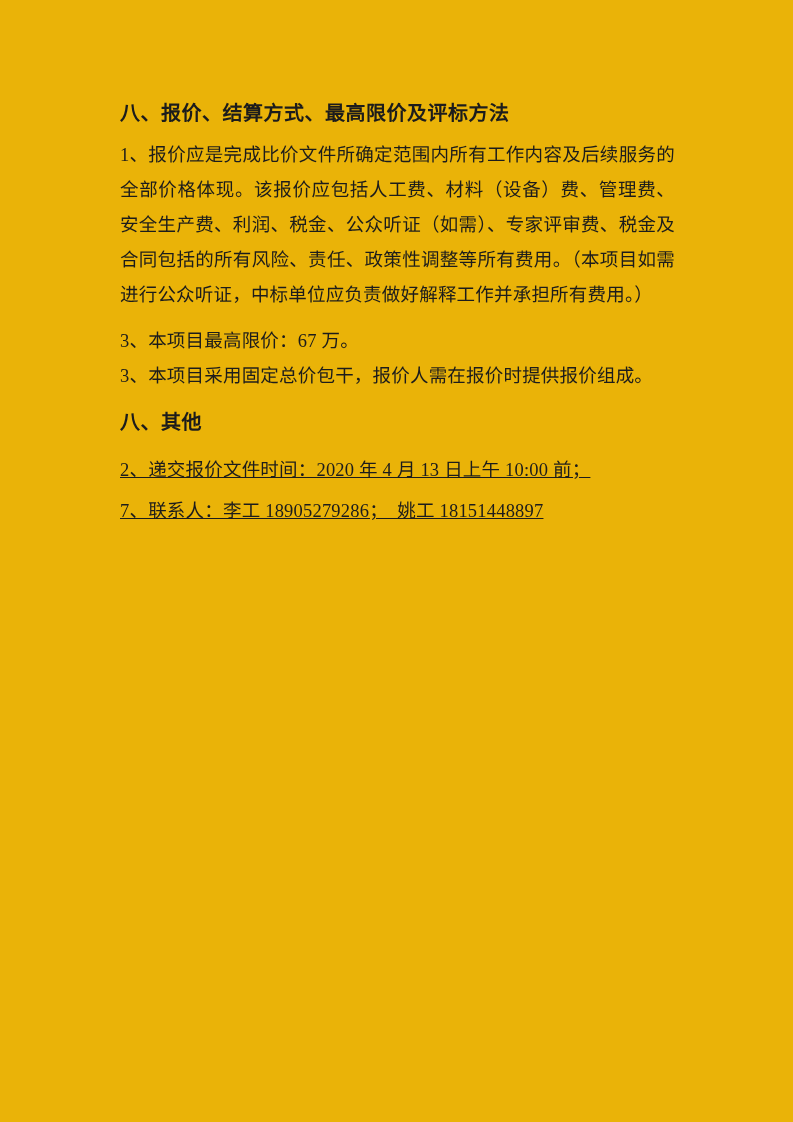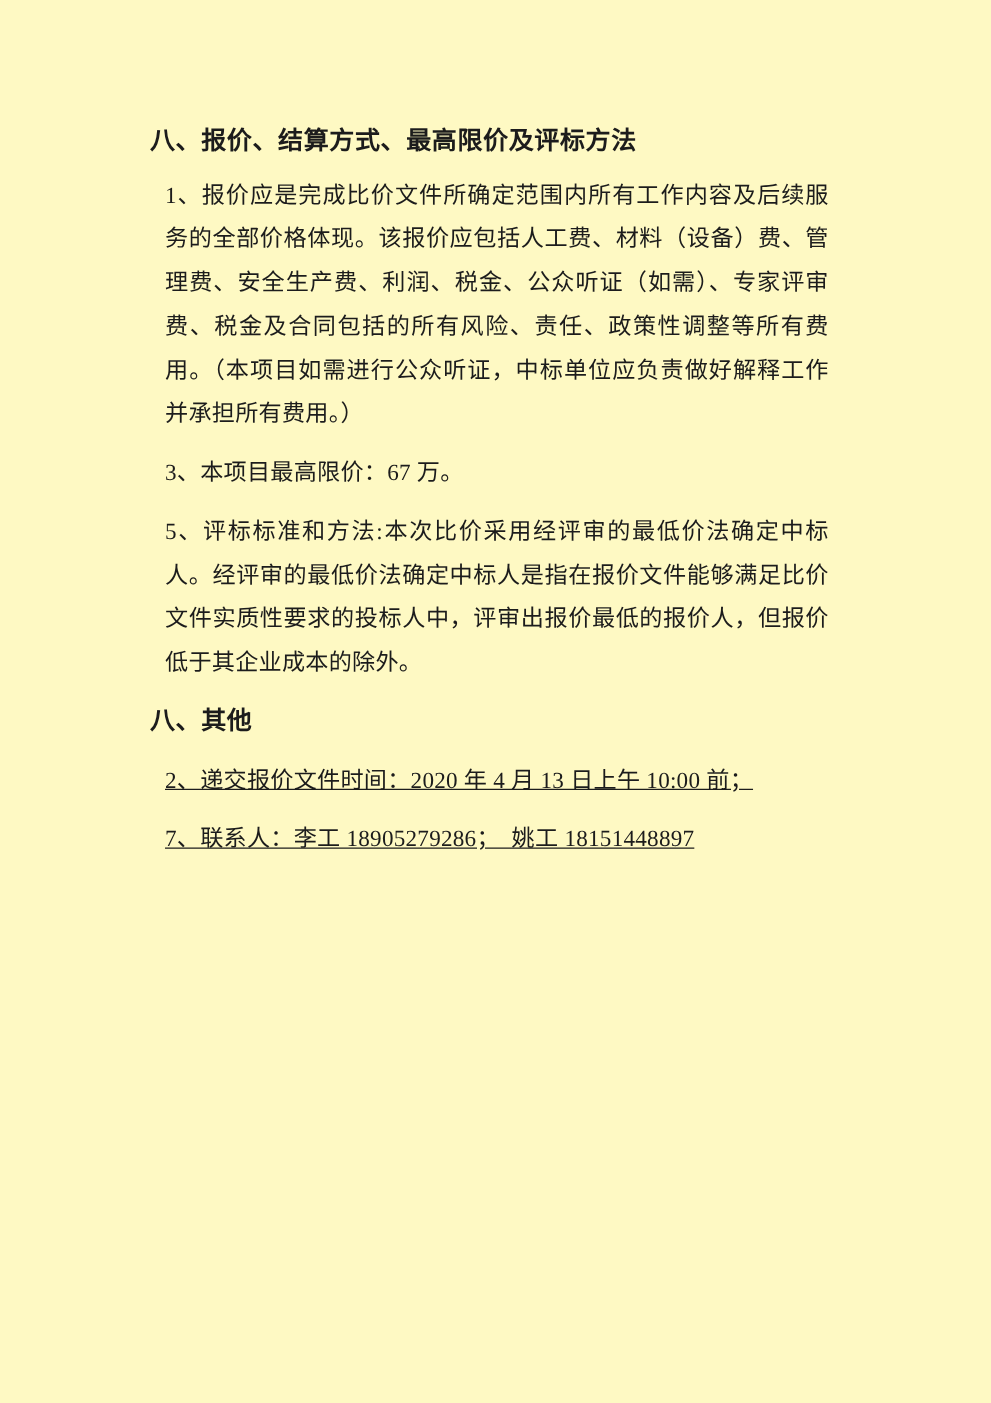--- a/index.html
+++ b/index.html
@@ -5,41 +5,41 @@
   html, body {
     margin: 0;
     padding: 0;
     background: #ffffff;
   }
   .page {
     position: relative;
     width: 793px;
     height: 1122px;
     margin: 0 auto;
-    background: #fef9c3;
+    background: #eab308;
     box-sizing: border-box;
     padding: 98px 118px 0 120px;
     font-family: "Liberation Serif", "DejaVu Serif", serif;
     color: #1c1c1c;
     overflow: hidden;
   }
   .sec-heading {
     font-size: 20px;
     font-weight: bold;
     line-height: 30px;
     letter-spacing: 0.5px;
     margin: 0 0 10px 0;
   }
   .sec-heading.h2 {
     margin: 13px 0 16px 0;
   }
   .body-text {
     font-size: 18.5px;
     line-height: 35px;
-    margin: 12px;
+    margin: 0;
     text-align: justify;
     text-justify: inter-character;
     letter-spacing: 0.2px;
     word-break: break-all;
   }
   .sp-before {
     margin-top: 11px;
   }
   .sp-small-before {
     margin-top: 6px;
@@ -50,23 +50,23 @@
 <body>
 
 <div class="page">
 
   <h1 class="sec-heading">八、报价、结算方式、最高限价及评标方法</h1>
 
   <p class="body-text">1、报价应是完成比价文件所确定范围内所有工作内容及后续服务的全部价格体现。该报价应包括人工费、材料（设备）费、管理费、安全生产费、利润、税金、公众听证（如需）、专家评审费、税金及合同包括的所有风险、责任、政策性调整等所有费用。（本项目如需进行公众听证，中标单位应负责做好解释工作并承担所有费用。）</p>
 
   <p class="body-text sp-before">3、本项目最高限价：67 万。</p>
 
+  <p class="body-text">3、本项目采用固定总价包干，报价人需在报价时提供报价组成。</p>
 
 
-  <p class="body-text">5、评标标准和方法:本次比价采用经评审的最低价法确定中标人。经评审的最低价法确定中标人是指在报价文件能够满足比价文件实质性要求的投标人中，评审出报价最低的报价人，但报价低于其企业成本的除外。</p>
 
   <h2 class="sec-heading h2">八、其他</h2>
 
 
   <p class="body-text sp-small-before">2、递交报价文件时间：2020 年 4 月 13 日上午 10:00 前；</p>
 
   <p class="body-text sp-small-before">7、联系人：李工 18905279286；　姚工 18151448897</p>
 
 </div>
 

